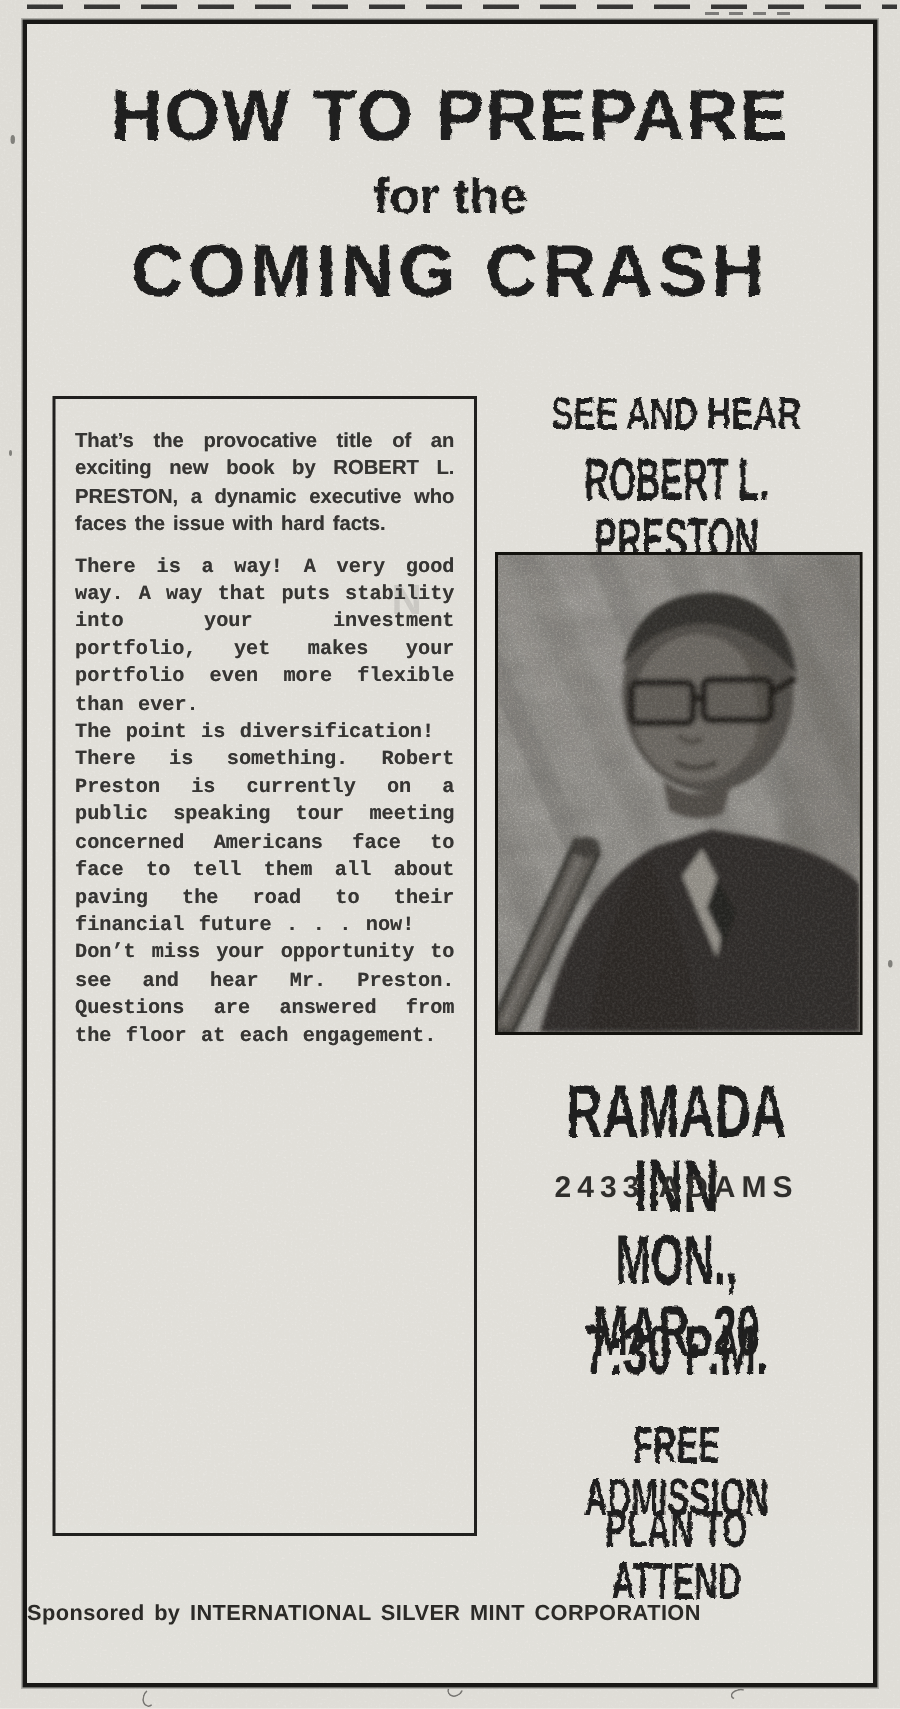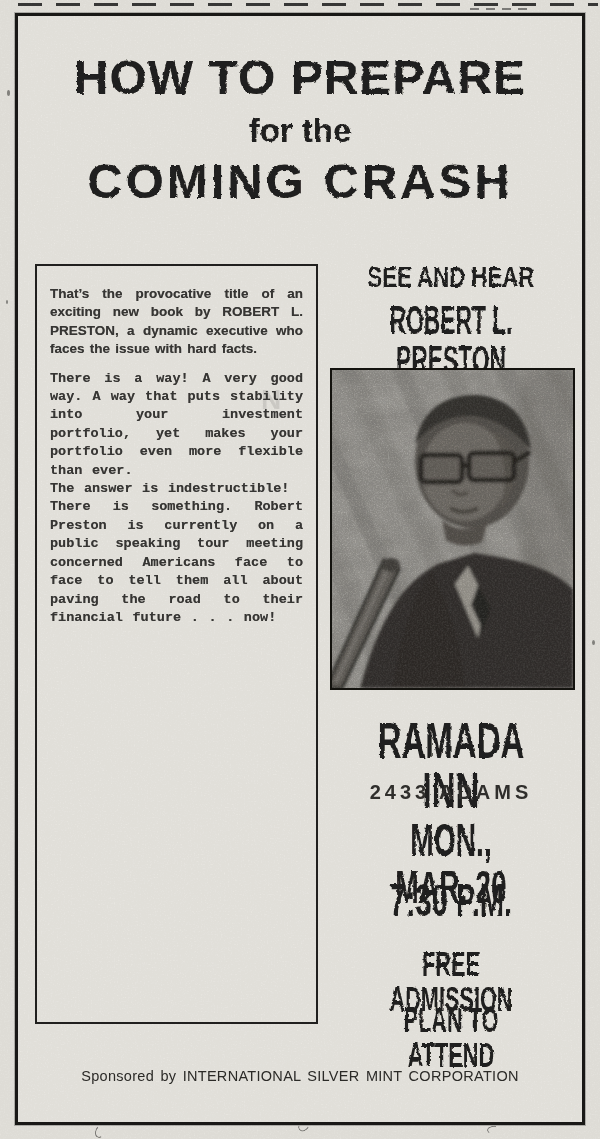--- a/index.html
+++ b/index.html
@@ -43,22 +43,22 @@
   .photo-frame{position:absolute;left:312px;top:352px;width:241px;height:318px;
     border:2px solid #15140f;background:#cfccc5;overflow:hidden;}
   .venue{top:700px;font-size:50px;font-weight:bold;color:#242220;}
   .address{top:766px;font-size:20px;font-weight:bold;letter-spacing:4px;color:#33322f;text-align:center;}
   .date{top:800px;font-size:47px;font-weight:bold;color:#242220;}
   .time{top:860px;font-size:47px;font-weight:bold;color:#242220;}
   .admission{top:930px;font-size:35px;font-weight:bold;color:#242220;}
   .cta{top:986px;font-size:35px;font-weight:bold;color:#242220;}
 
   
-  .sponsor{position:absolute;left:0;right:0;top:1052px;text-align:center;
-    font-size:14.5px;font-weight:normal;color:#2e2d2a;word-spacing:2px;letter-spacing:.3px;}
+  .sponsor{position:absolute;left:0;right:0;top:1052px;text-align:left;
+    font-size:14.5px;font-weight:bold;color:#2e2d2a;word-spacing:2px;letter-spacing:.3px;}
 
   
   .ghost-n{position:absolute;left:243px;top:368px;font-size:28px;font-weight:bold;
     color:rgba(70,70,70,.14);}
   .mk{position:absolute;width:7px;height:10px;border:1.6px solid rgba(35,34,32,.55);
     border-top-color:transparent;border-right-color:transparent;border-radius:50%;}
   .mk1{left:95px;top:1126px;transform:rotate(14deg);}
   .mk2{left:298px;top:1122px;transform:rotate(-30deg);width:9px;height:7px;}
   .mk3{left:489px;top:1124px;transform:rotate(75deg);width:5px;height:9px;}
   .speck{position:absolute;background:rgba(40,39,36,.5);border-radius:50%;}
@@ -92,22 +92,23 @@
 
     <div class="headline rough">
       <div class="hl1">HOW TO PREPARE</div>
       <div class="hl2">for the</div>
       <div class="hl3">COMING CRASH</div>
     </div>
 
     <div class="body-box">
       <p>That’s the provocative title of an exciting new book by ROBERT L. PRESTON, a dynamic executive who faces the issue with hard facts.</p>
       <p class="tight">There is a way! A very good way. A way that puts stability into your investment portfolio, yet makes your portfolio even more flexible than ever.</p>
-      <p class="tight">The answer is indestructible!</p>
+      <p class="tight">The point is diversification!</p>
       <p class="tight">There is something. Robert Preston is currently on a public speaking tour meeting concerned Americans face to face to tell them all about paving the road to their financial future . . . now!</p>
+      <p class="tight">Don’t miss your opportunity to see and hear Mr. Preston. Questions are answered from the floor at each engagement.</p>
     </div>
 
     <div class="ghost-n">N</div>
 
     <div class="rc kicker rough">
       <span class="cond" style="transform:scaleX(.74)">SEE AND HEAR</span>
     </div>
     <div class="rc speaker rough">
       <span class="cond" style="transform:scaleX(.57)">ROBERT L. PRESTON</span>
     </div>

